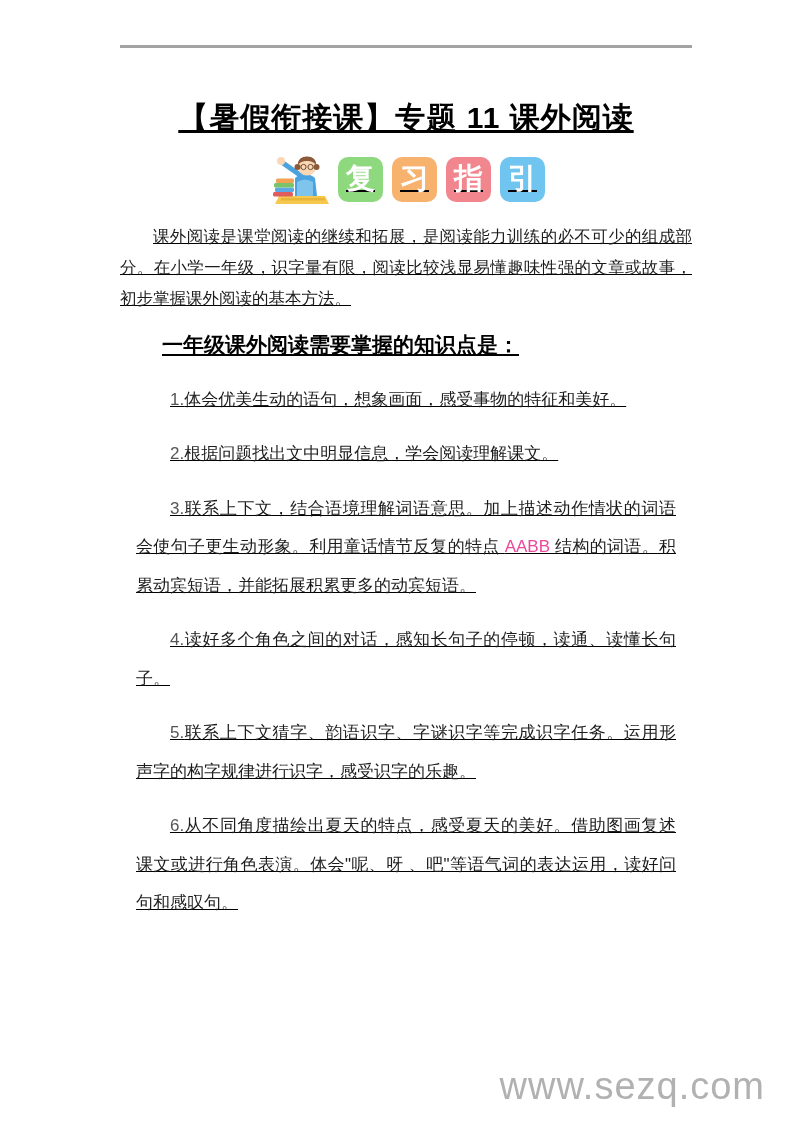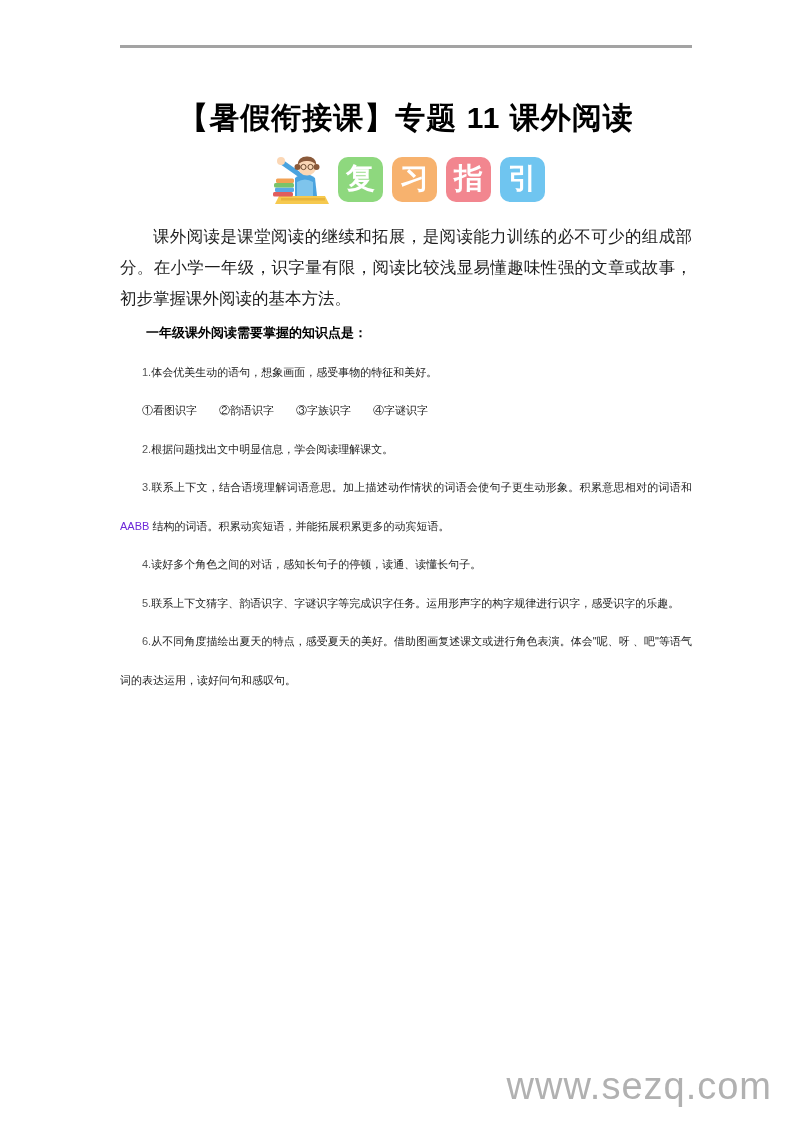--- a/index.html
+++ b/index.html
@@ -6,20 +6,21 @@
   .page{
     position:relative;
     width:800px;
     height:1132px;
     background:#ffffff;
     overflow:hidden;
     font-family:"Liberation Sans", sans-serif;
   }
   .content{
     margin:0 108px 0 120px; 
+    text-decoration:underline;
   }
   .top-rule{
     margin-top:45px;
     border-top:3px solid #a3a3a3;
     height:0;
   }
   .doc-title{
     margin:50px 0 0 0;
     text-align:center;
     font-size:30px;
@@ -40,54 +41,54 @@
   .badge{
     width:45px;height:45px;
     border-radius:10px;
     display:flex;align-items:center;justify-content:center;
     color:#ffffff;
     font-size:29px;
     font-weight:700;
     flex:0 0 auto;
   }
   .intro{
-    margin:15px 0 0 0;
+    margin:15px 0 12px 0;
     font-size:16.5px;
     line-height:31px;
     color:#1c1c1c;
     text-indent:2em;
     text-align:justify;
   }
   .kp-heading{
     margin:0;
-    font-size:13px;
+    font-size:21px;
     line-height:38.5px;
     font-weight:700;
     color:#000000;
     text-indent:2em;
   }
   .item{
-    margin:0;
-    font-size:11px;
+    margin:16px;
+    font-size:17px;
     line-height:38.5px;
     color:#1c1c1c;
     text-indent:2em;
     text-align:justify;
   }
   .num{
     color:#555555;
     font-family:"Liberation Sans", sans-serif;
   }
   .latin{
-    color:#6d28d9;
+    color:#ec4899;
     font-family:"Liberation Sans", sans-serif;
   }
   .watermark{
     position:absolute;
-    right:28px;
+    right:35px;
     bottom:24px;
     font-size:38px;
     color:#b1b1b1;
     letter-spacing:1px;
     font-family:"Liberation Sans", sans-serif;
   }
 </style>
 </head>
 <body>
 
@@ -135,25 +136,24 @@
           <span>引</span>
         </span>
     </div>
 
     <p class="intro">课外阅读是课堂阅读的继续和拓展，是阅读能力训练的必不可少的组成部分。在小学一年级，识字量有限，阅读比较浅显易懂趣味性强的文章或故事，初步掌握课外阅读的基本方法。</p>
 
     <p class="kp-heading">一年级课外阅读需要掌握的知识点是：</p>
 
     <p class="item"><span class="num">1.</span><span>体会优美生动的语句，想象画面，感受事物的特征和美好。</span></p>
 
-    <p class="item"><span>①看图识字　　②韵语识字　　③字族识字　　④字谜识字</span></p>
 
     <p class="item"><span class="num">2.</span><span>根据问题找出文中明显信息，学会阅读理解课文。</span></p>
 
-    <p class="item"><span class="num">3.</span><span>联系上下文，结合语境理解词语意思。加上描述动作情状的词语会使句子更生动形象。积累意思相对的词语和 </span><span class="latin">AABB</span><span> 结构的词语。积累动宾短语，并能拓展积累更多的动宾短语。</span></p>
+    <p class="item"><span class="num">3.</span><span>联系上下文，结合语境理解词语意思。加上描述动作情状的词语会使句子更生动形象。利用童话情节反复的特点 </span><span class="latin">AABB</span><span> 结构的词语。积累动宾短语，并能拓展积累更多的动宾短语。</span></p>
 
     <p class="item"><span class="num">4.</span><span>读好多个角色之间的对话，感知长句子的停顿，读通、读懂长句子。</span></p>
 
     <p class="item"><span class="num">5.</span><span>联系上下文猜字、韵语识字、字谜识字等完成识字任务。运用形声字的构字规律进行识字，感受识字的乐趣。</span></p>
 
     <p class="item"><span class="num">6.</span><span>从不同角度描绘出夏天的特点，感受夏天的美好。借助图画复述课文或进行角色表演。体会"呢、呀 、吧"等语气词的表达运用，读好问句和感叹句。</span></p>
 
 
   </div>
 

